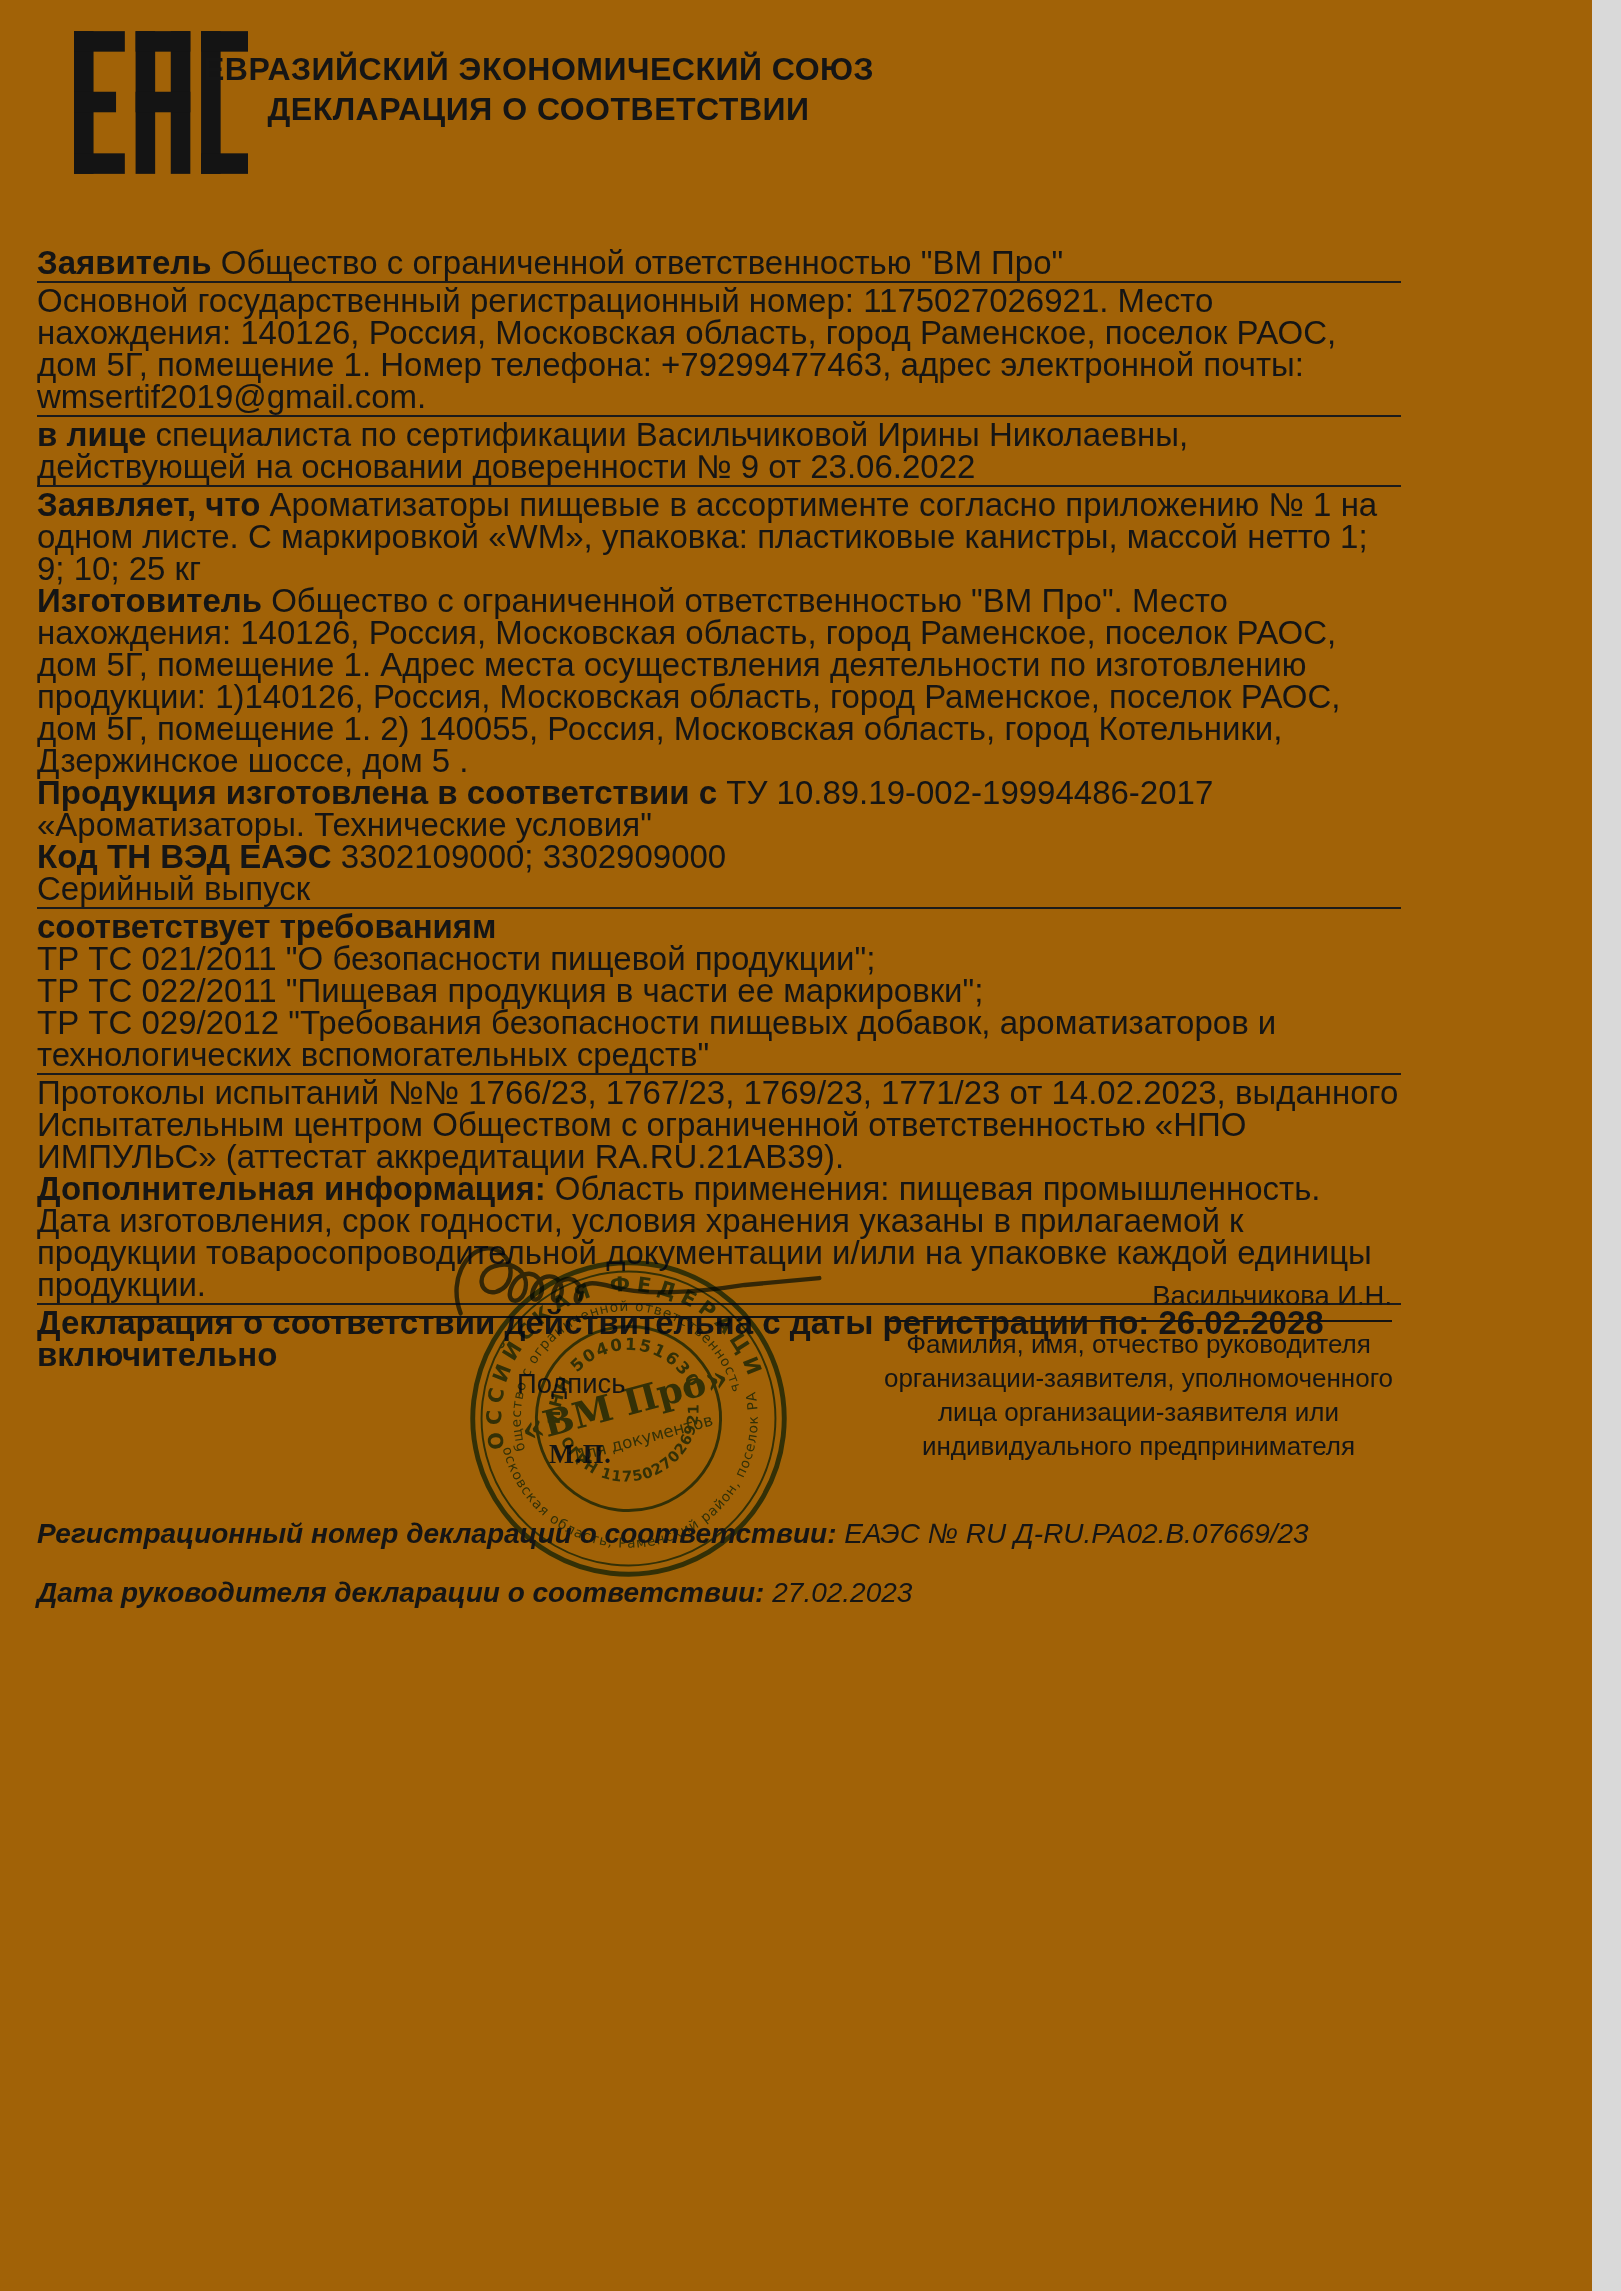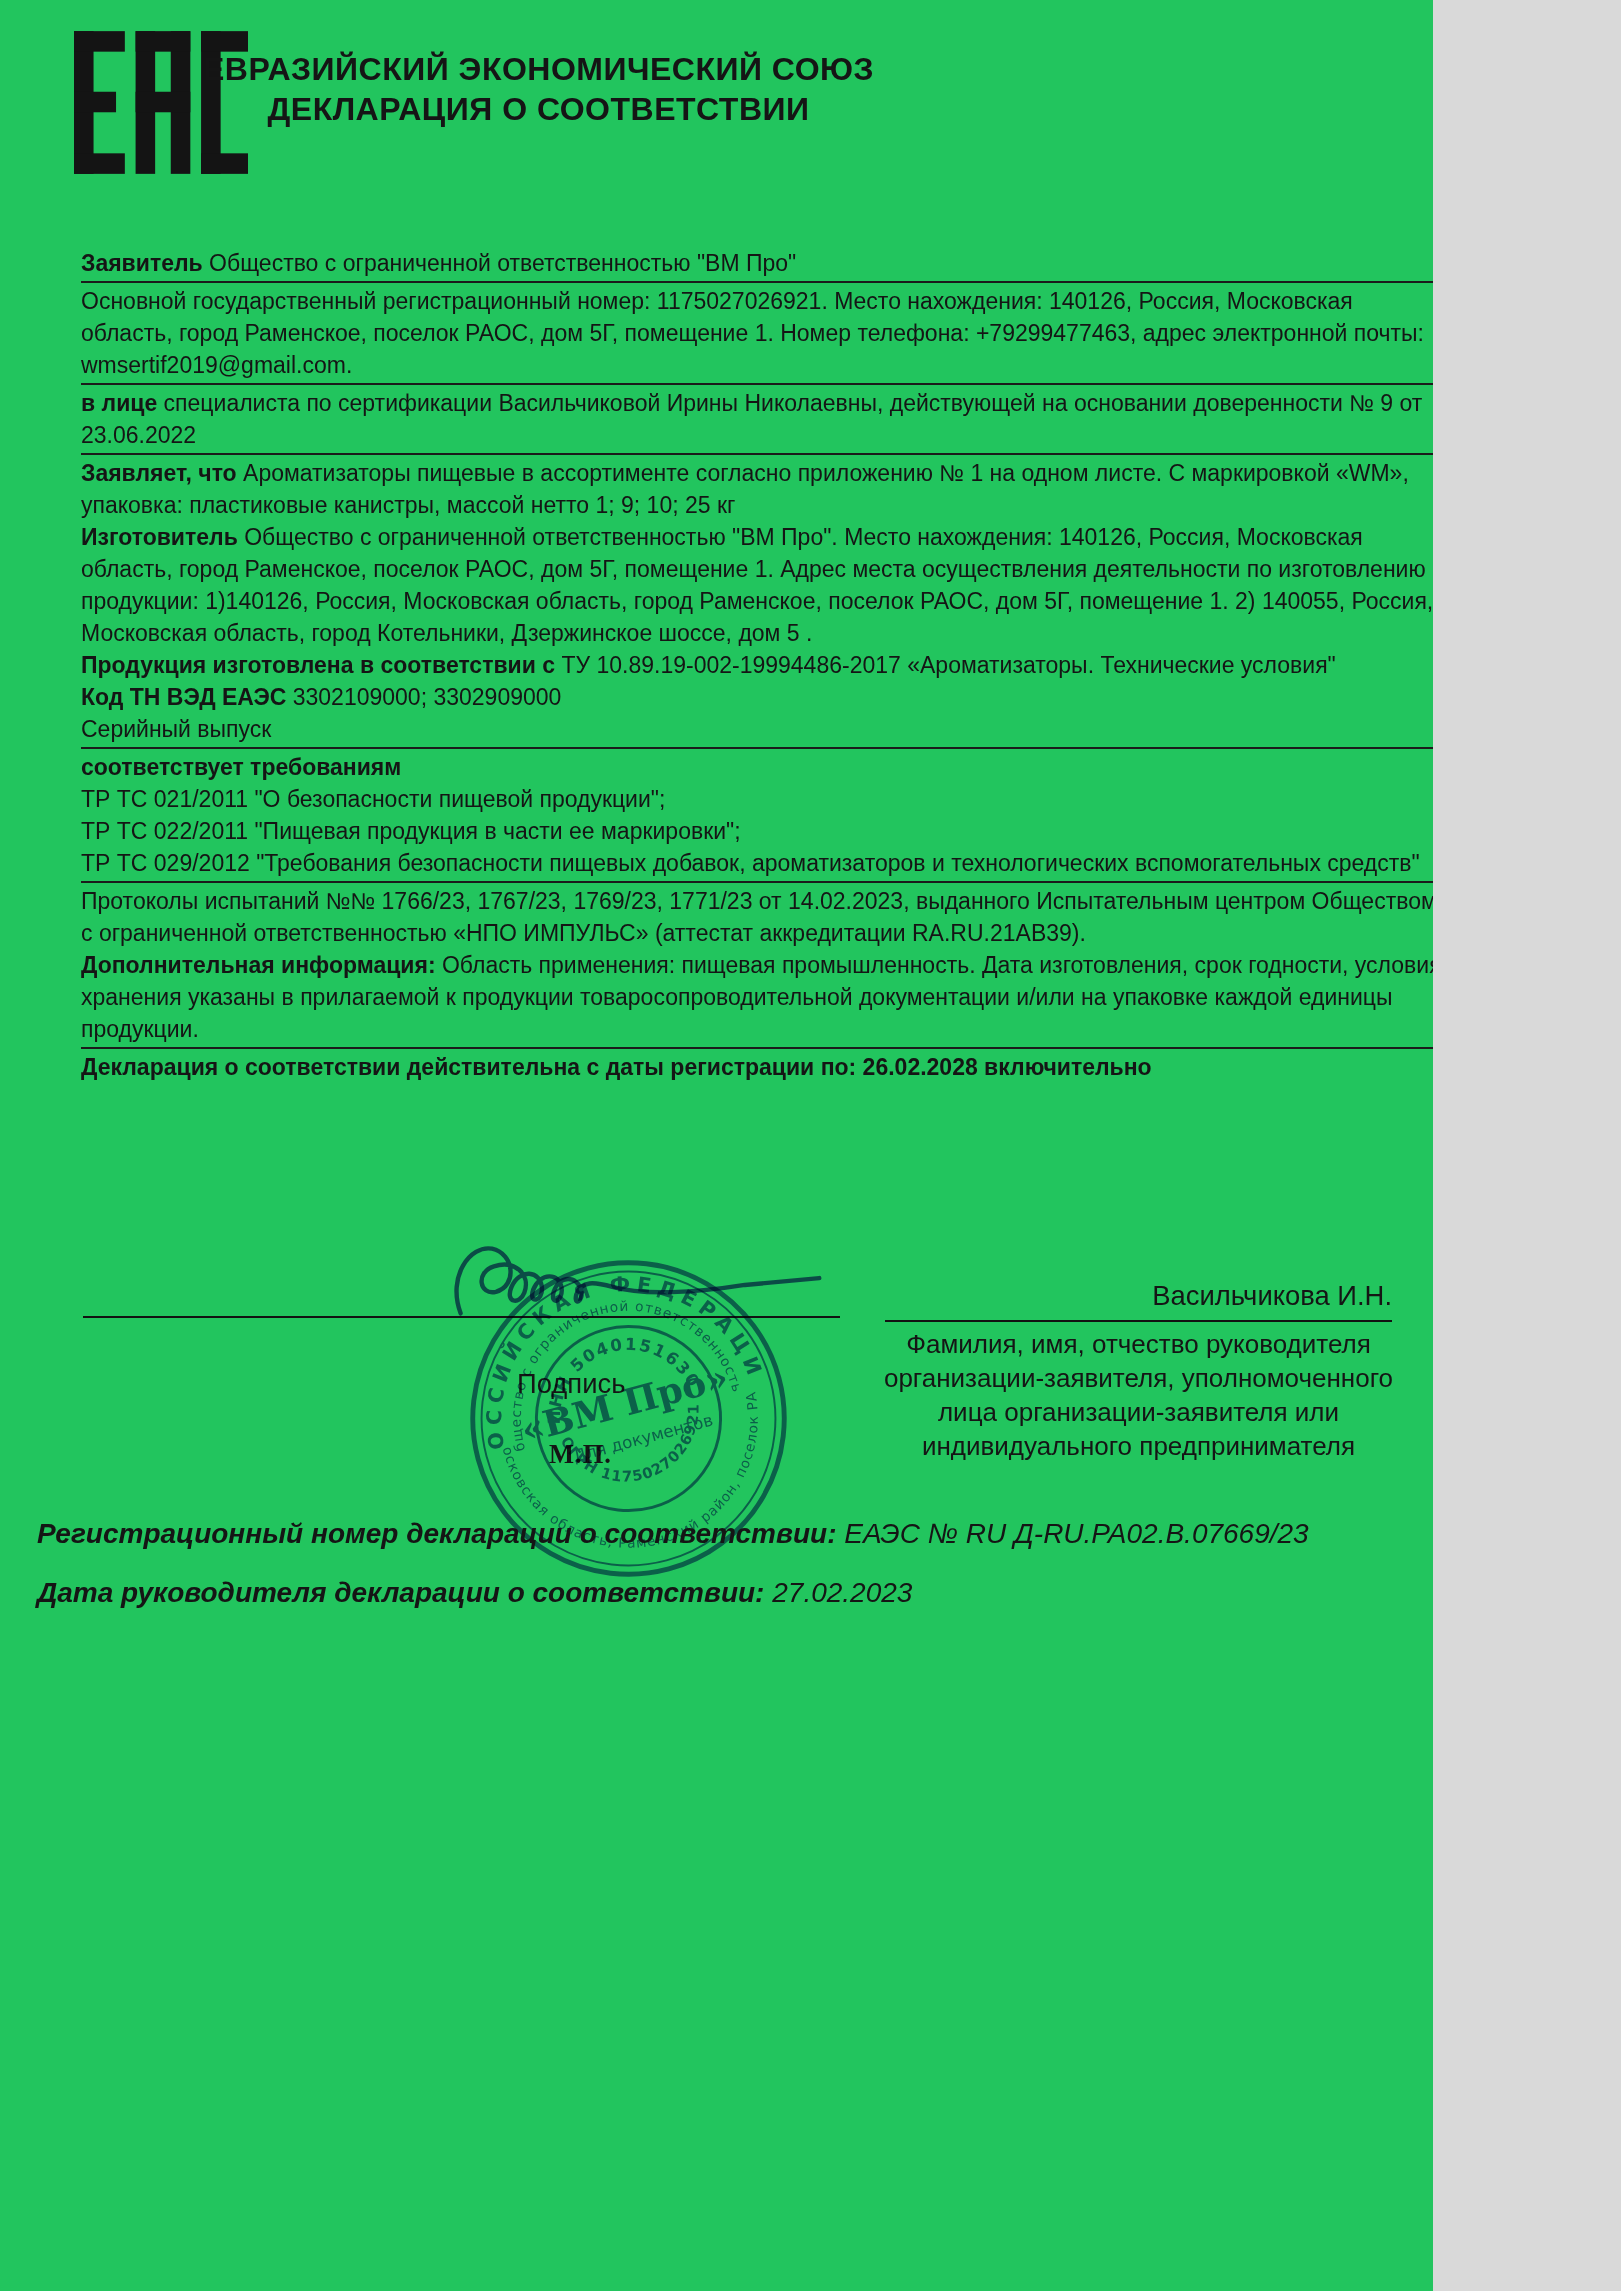--- a/index.html
+++ b/index.html
@@ -1,33 +1,33 @@
 <!DOCTYPE html>
 <html><head>
 <meta charset="utf-8">
 <style>
   html,body{margin:0;padding:0;background:#d9d9d9;}
   .page{
     position:relative;
-    width:1433px;height:2292px;
-    background:#22c55e;
+    width:1592px;height:2292px;
+    background:#a16207;
     font-family:"Liberation Sans",sans-serif;
     color:#151515;
     overflow:hidden;
   }
   
   .eac-logo{position:absolute;left:74px;top:31px;width:174px;height:143px;}
   .doc-title{
     position:absolute;left:176px;top:49px;width:725px;
     text-align:center;font-weight:bold;font-size:32px;line-height:40px;letter-spacing:0.5px;
   }
   
   .doc-body{
     position:absolute;left:37px;top:247px;width:1364px;
-    font-size:23px;line-height:32px;margin-left:44px;
+    font-size:33px;line-height:32px;
   }
   .doc-body p{margin:0;padding:0;}
   .doc-body p.rule{border-bottom:2.9px solid #1b1b1b;padding-bottom:2px;margin-bottom:2px;}
   .doc-body b{font-weight:bold;}
   
   .sig-ink{position:absolute;left:431px;top:1233px;width:412px;height:98px;mix-blend-mode:multiply;}
   .sig-line-left{position:absolute;left:83px;top:1316px;width:757px;border-top:2.9px solid #121212;}
   .sig-line-right{position:absolute;left:885px;top:1320px;width:507px;border-top:2.9px solid #121212;}
   .signer-name{position:absolute;left:885px;top:1280px;width:507px;text-align:right;font-size:27.4px;}
   .sig-caption{position:absolute;left:870px;top:1327px;width:537px;text-align:center;font-size:26px;line-height:34px;}

